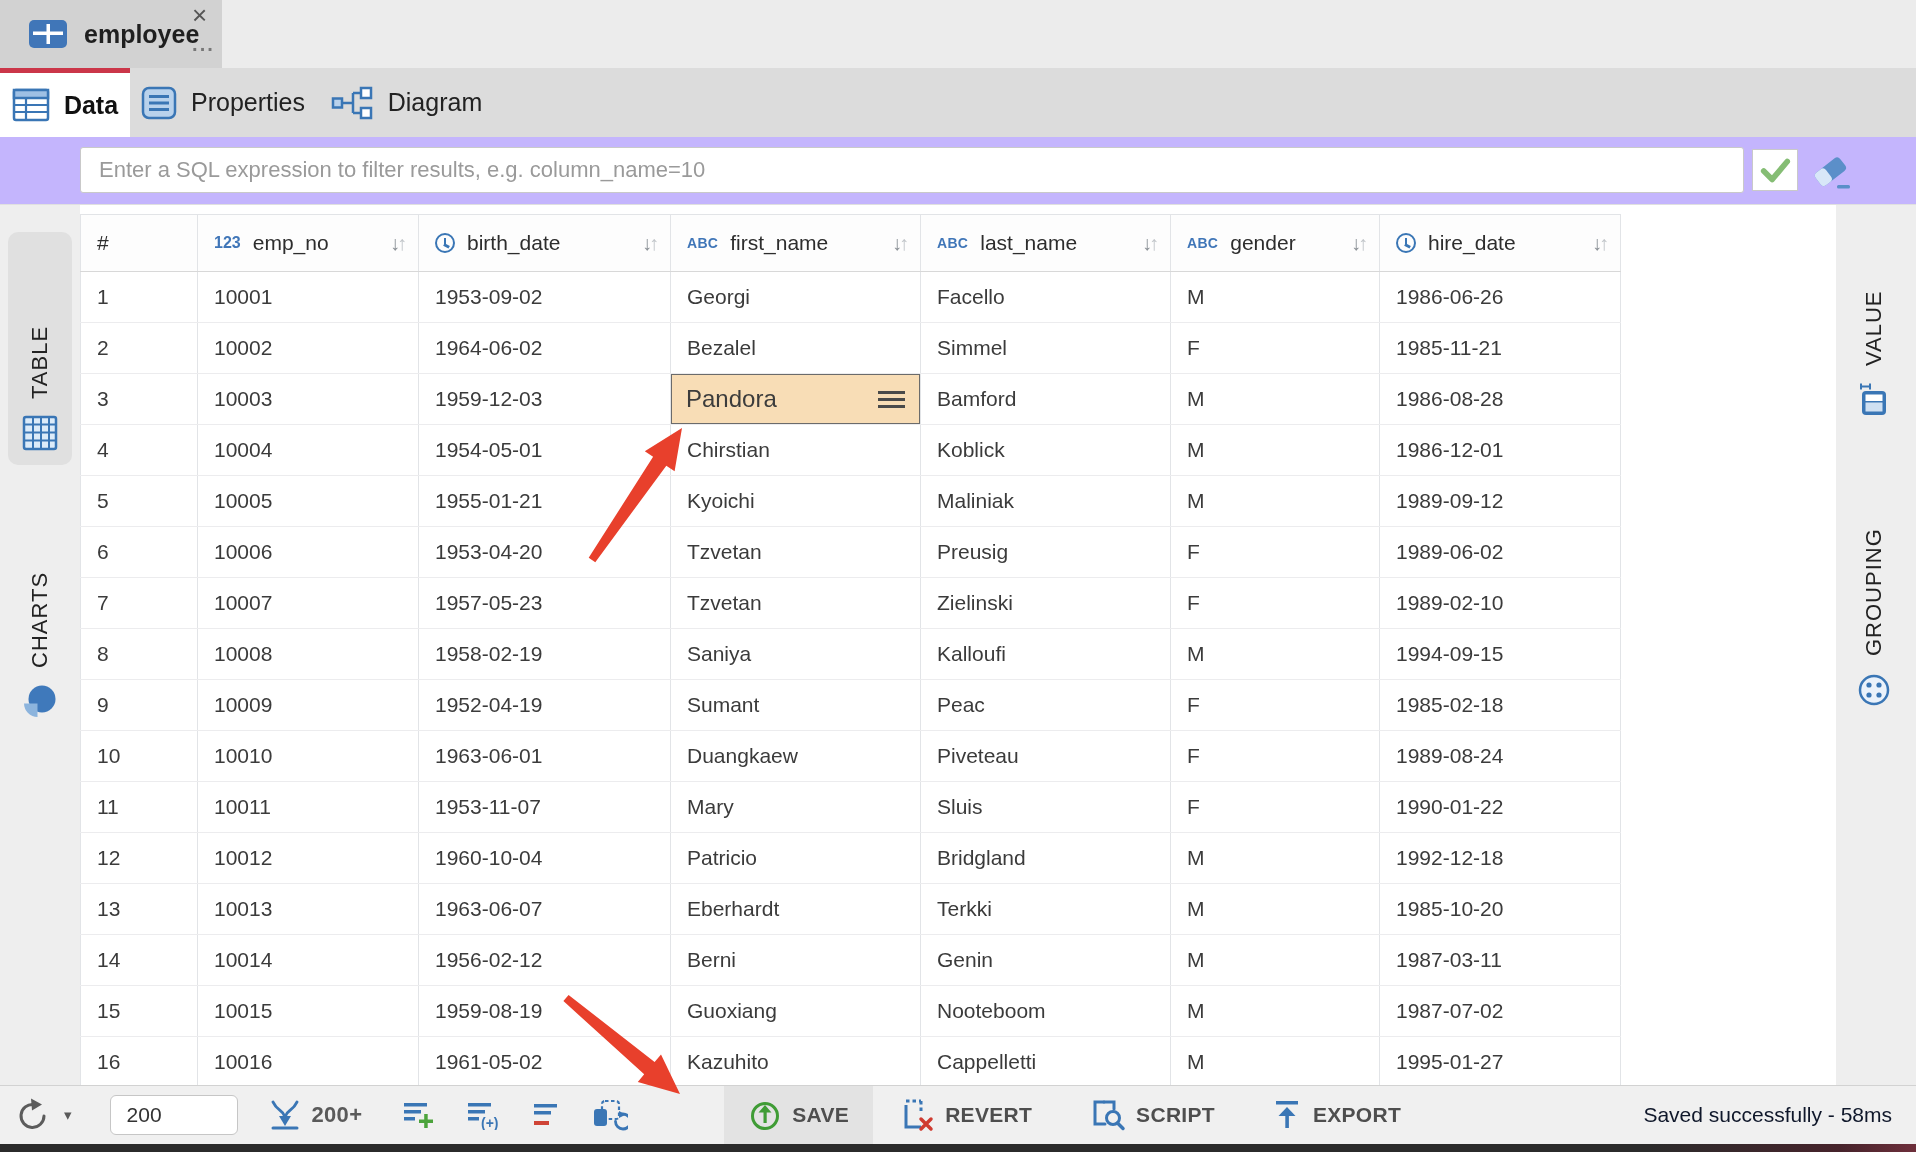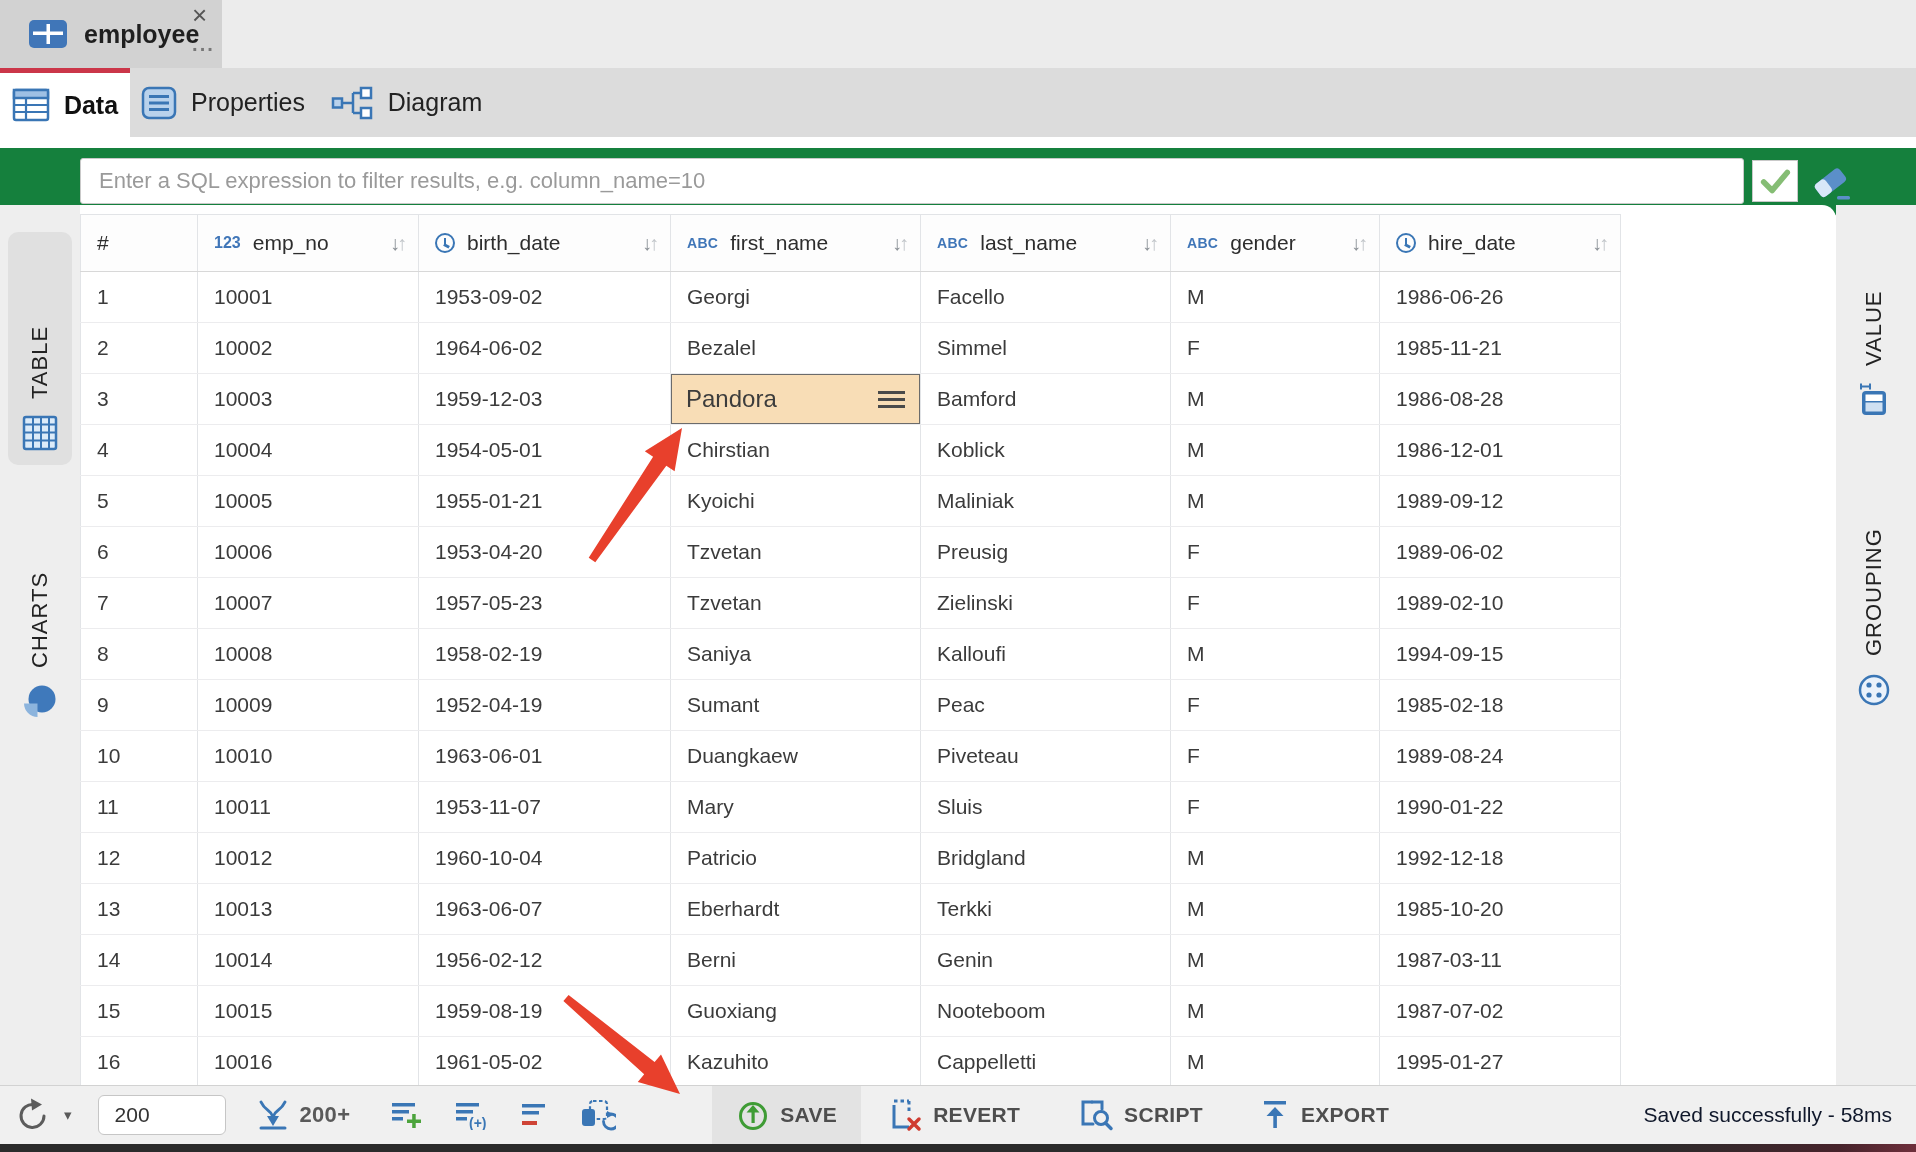--- a/index.html
+++ b/index.html
@@ -17,21 +17,21 @@
   
   .subtabs{position:absolute;left:0;top:68px;width:100%;height:69px;background:#dcdcdc;display:flex;}
   .subtab{display:flex;align-items:center;gap:14px;padding:0 10px;justify-content:center;height:100%;box-sizing:border-box;}
   .subtab .lbl{font-size:25px;color:#222;}
   .subtab.props{width:186px;}
   .subtab.data{width:130px;background:#fff;border-top:5px solid #cb3649;}
   .subtab.data .lbl{font-weight:700;color:#111;}
   .subtab.diagram{width:180px;}
 
   
-  .filterbar{position:absolute;left:0;top:148px;width:100%;height:68px;background:#15803d;border-bottom:1px solid #e0e0e0;box-sizing:border-box;}
+  .filterbar{position:absolute;left:0;top:137px;width:100%;height:68px;background:#c4b5fd;border-bottom:1px solid #e0e0e0;box-sizing:border-box;}
   .filter-input{position:absolute;left:80px;top:10px;width:1664px;height:46px;box-sizing:border-box;
                 border:1px solid #c9c9c9;border-radius:3px;background:#fff;font-size:22px;color:#444;
                 padding:0 18px;font-family:"Liberation Sans",sans-serif;outline:none;}
   .filter-input::placeholder{color:#9a9a9a;}
   .filter-apply{position:absolute;left:1752px;top:12px;width:46px;height:42px;background:#fff;
                 border:1px solid #c9c9c9;display:flex;align-items:center;justify-content:center;box-sizing:border-box;}
   .filter-clear{position:absolute;left:1808px;top:14px;width:48px;height:42px;display:flex;align-items:center;justify-content:center;}
 
   
   .rail{position:absolute;top:205px;width:80px;height:880px;background:#eee;}
@@ -67,21 +67,21 @@
   .editbox span.val{font-size:24px;color:#3c3c3c;}
   .hamburger{margin-left:auto;display:flex;flex-direction:column;gap:4px;}
   .hamburger i{display:block;width:27px;height:3px;background:#4a4a4a;}
 
   
   .toolbar{position:absolute;left:0;top:1085px;width:100%;height:59px;background:#f0f0f0;border-top:1px solid #d2d2d2;
            display:flex;align-items:center;padding:0 0 0 14px;box-sizing:border-box;}
   .tbtn{display:flex;align-items:center;gap:10px;flex:none;}
   .tlabel{font-size:21px;font-weight:700;color:#4e4e4e;letter-spacing:.3px;}
   .fetch-input{width:128px;height:40px;box-sizing:border-box;border:1px solid #c6c6c6;border-radius:6px;
-               background:#fff;font-size:21px;color:#333;padding:0 16px;margin-left:26px;
+               background:#fff;font-size:21px;color:#333;padding:0 16px;margin-left:38px;
                font-family:"Liberation Sans",sans-serif;outline:none;}
   .fetch-more{margin-left:30px;}
   .fetch-more .tlabel{font-size:22px;color:#5a5a5a;}
   .icon-btn{margin-left:28px;flex:none;display:flex;align-items:center;}
   .save-btn{margin-left:96px;height:59px;padding:0 24px;background:#e3e3e3;}
   .revert-btn{margin-left:26px;}
   .script-btn{margin-left:56px;}
   .export-btn{margin-left:56px;}
   .chev{font-size:15px;color:#5a5a5a;margin-left:2px;}
   .statusmsg{margin-left:auto;margin-right:24px;font-size:21px;color:#0f172a;white-space:nowrap;}

